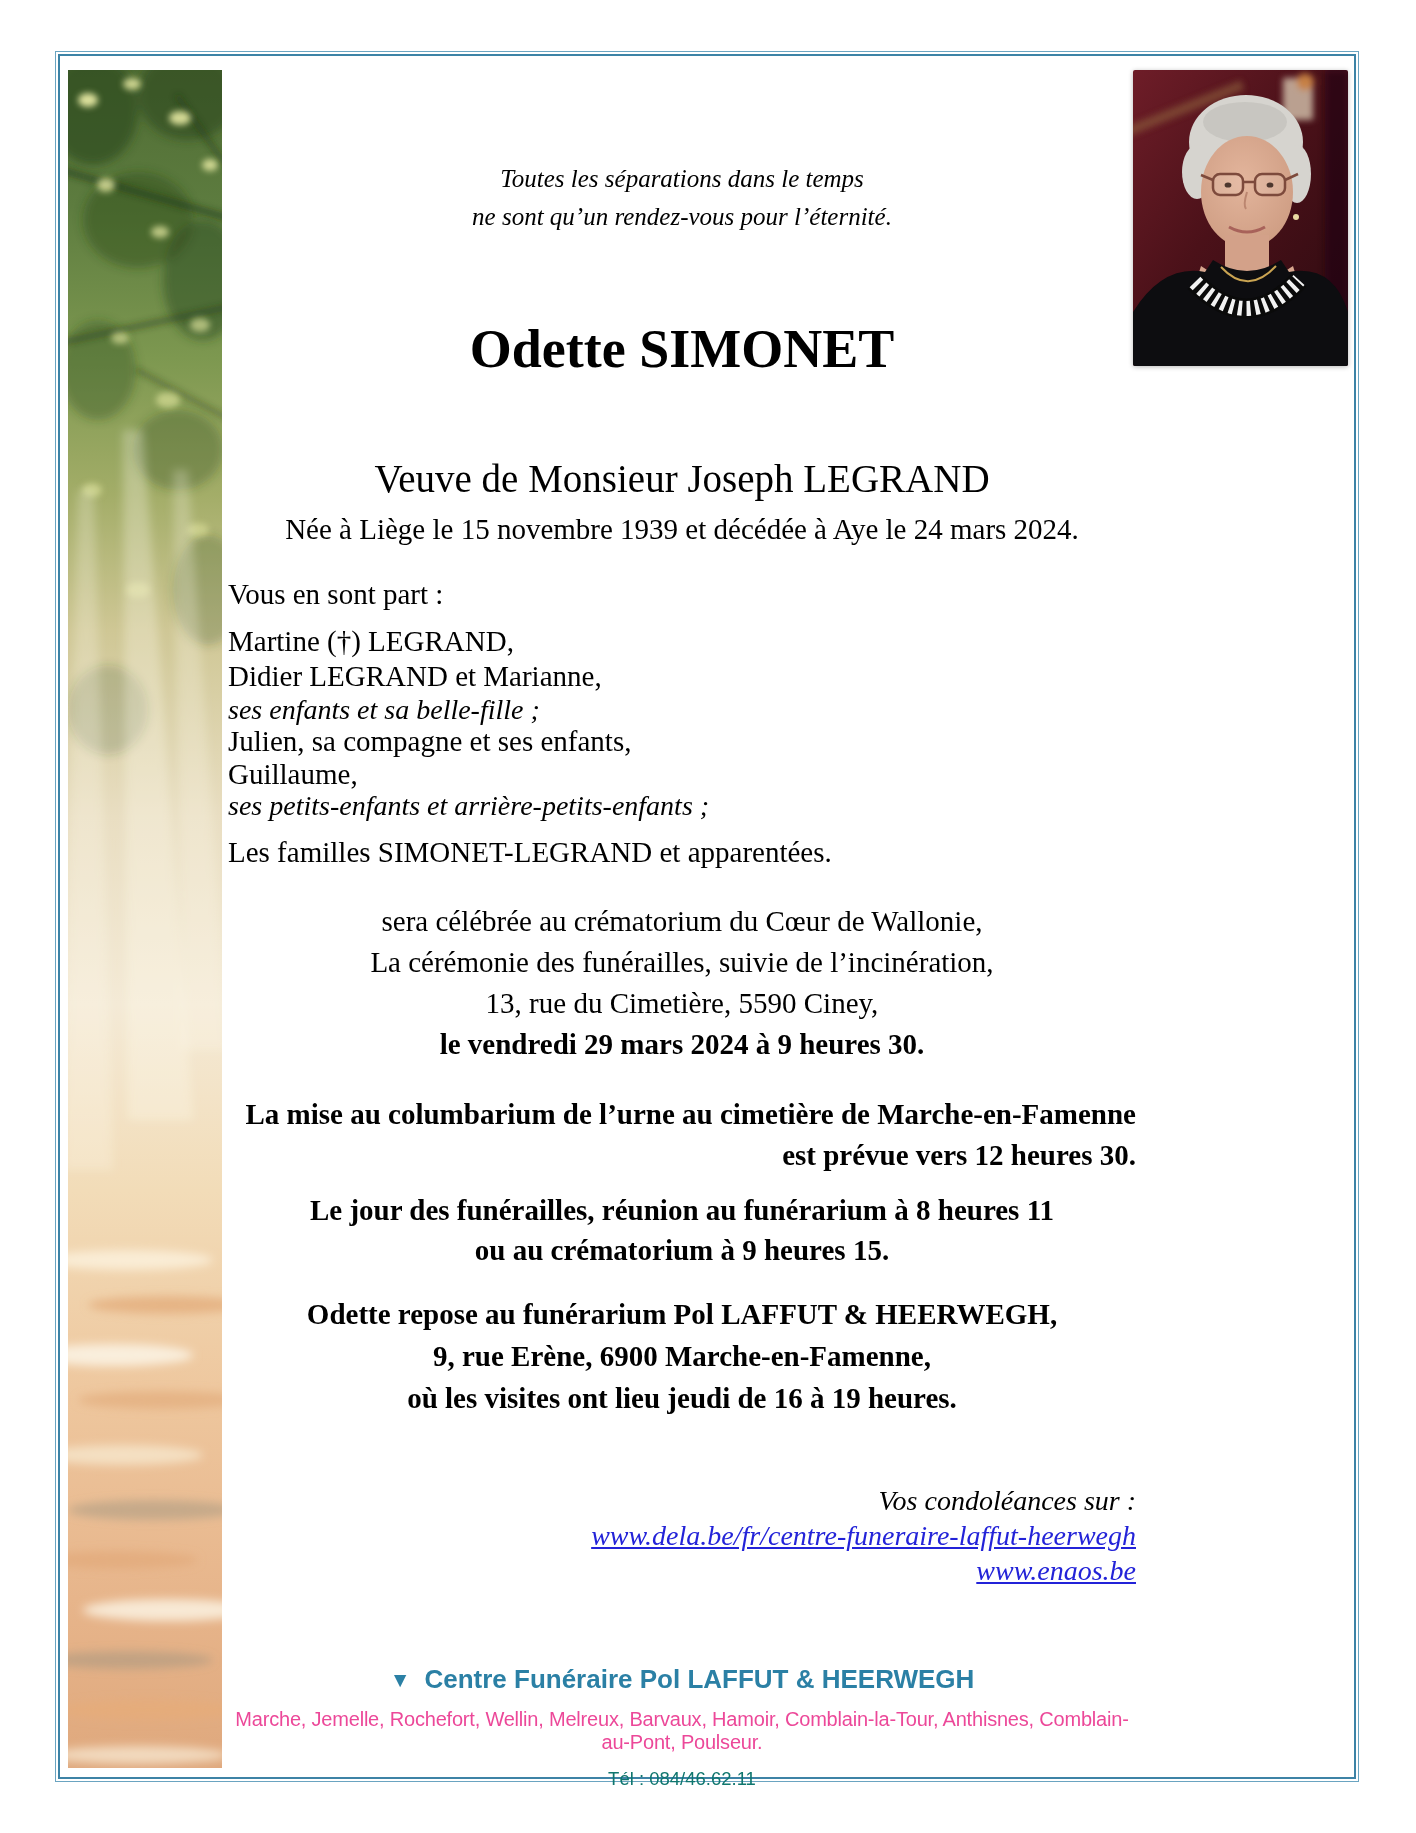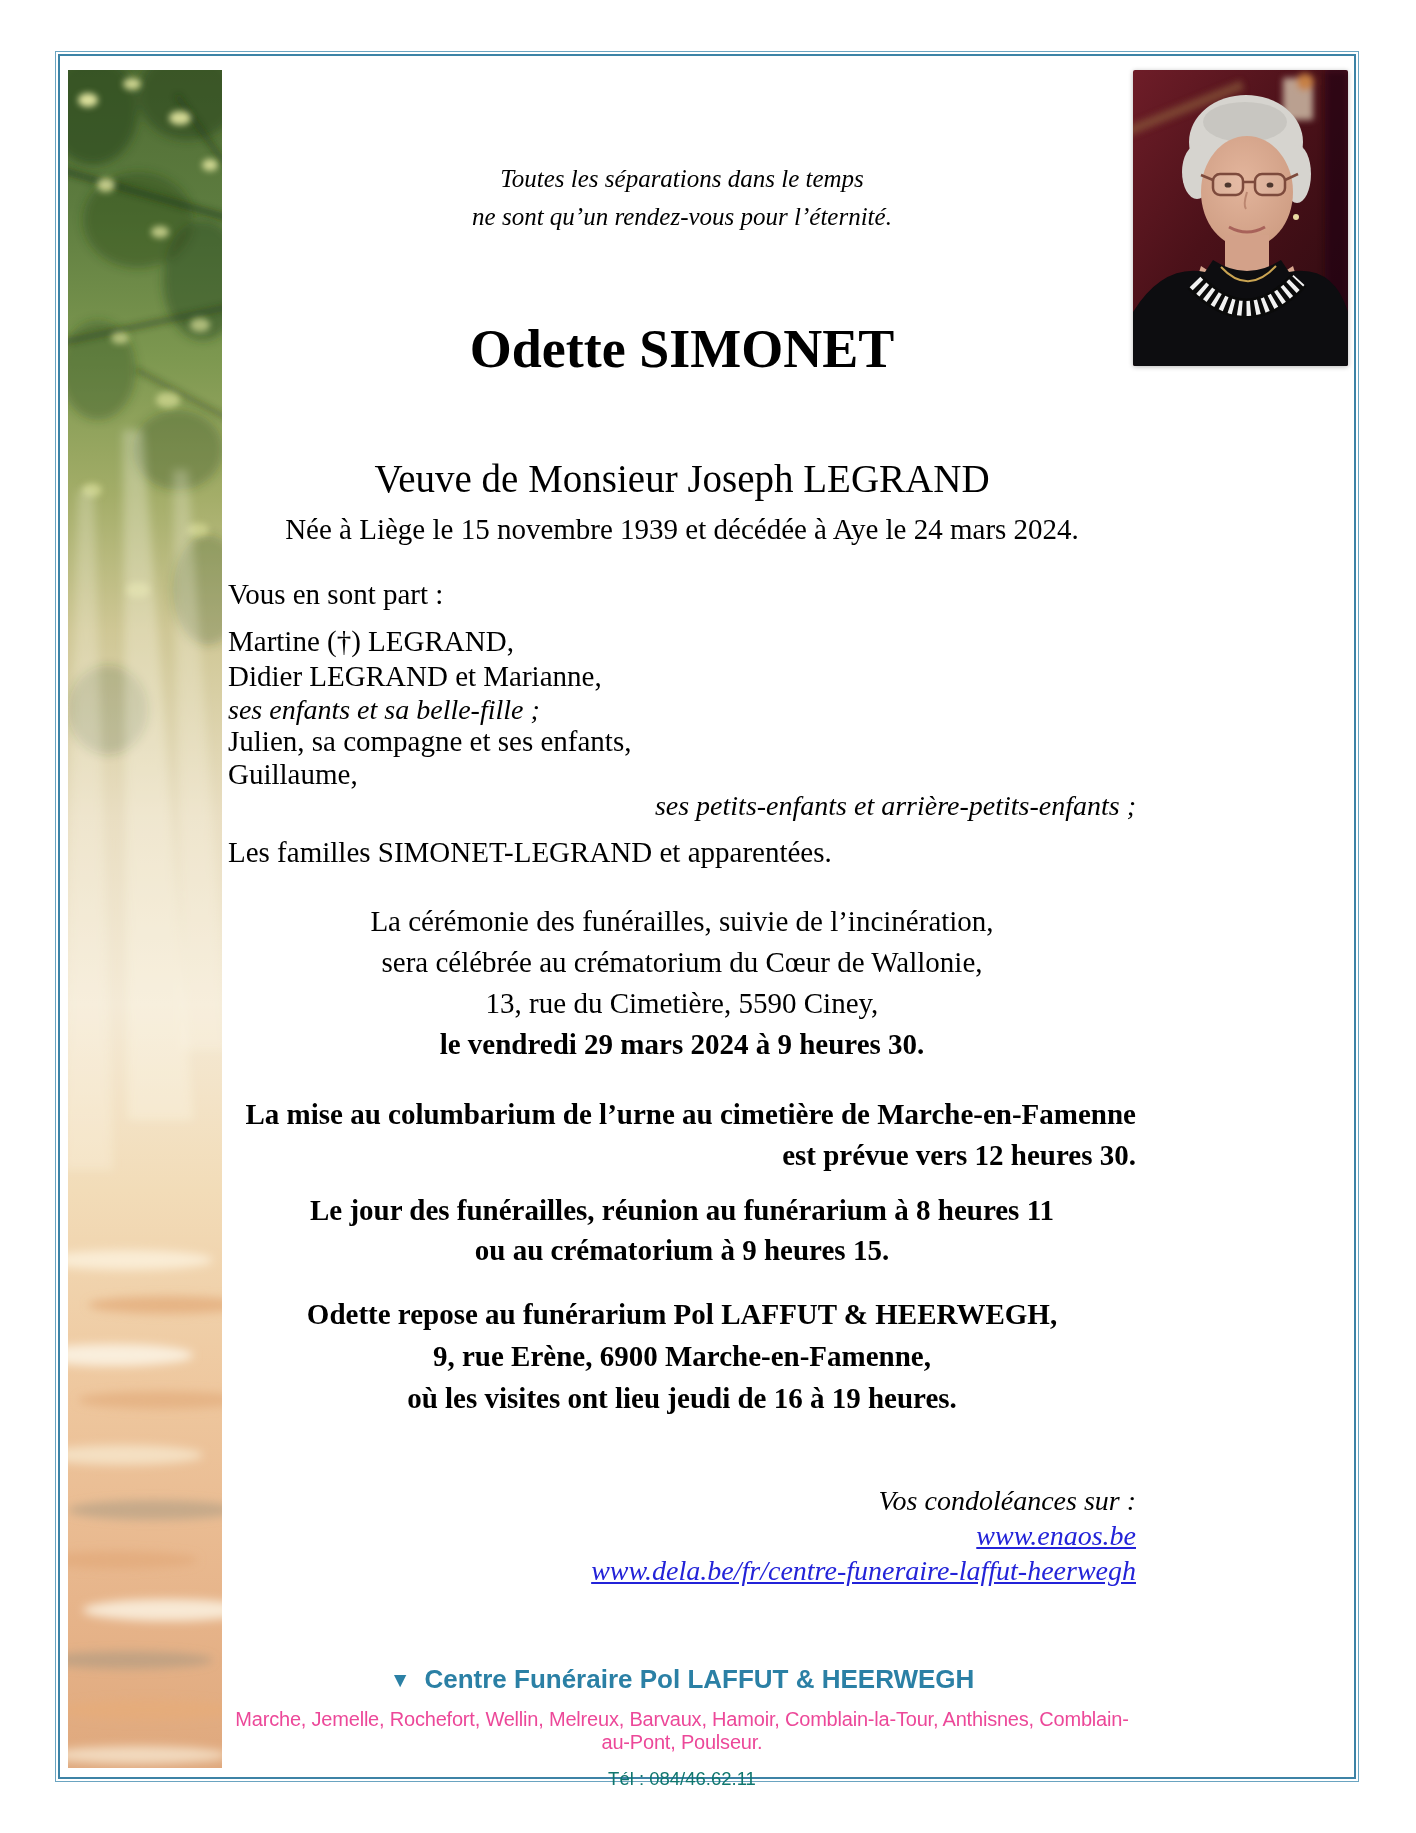--- a/index.html
+++ b/index.html
@@ -35,21 +35,21 @@
   .bold   { font-weight:bold; }
 
   .quote        { top:160px; font-size:25px; line-height:38px; font-style:italic; text-align:center; }
   .title        { top:314px; font-size:54px; line-height:70px; font-weight:bold; text-align:center; }
   .relation     { top:457px; font-size:39px; line-height:44px; text-align:center; }
   .life         { top:513px; font-size:29px; text-align:center; }
   .intro        { top:578px; font-size:29px; }
   .kids         { top:624px; font-size:29px; line-height:35px; }
   .cap1         { top:694px; font-size:28px; font-style:italic; text-align:left; }
   .grandkids    { top:725px; font-size:29px; line-height:33px; }
-  .cap2         { top:790px; font-size:28px; font-style:italic; text-align:right; }
+  .cap2         { top:790px; font-size:28px; font-style:italic; }
   .families     { top:836px; font-size:29px; }
   .ceremony     { top:901px; font-size:29px; line-height:41px; text-align:center; }
   .columbarium  { top:1094px; font-size:29px; line-height:41px; font-weight:bold; text-align:right; }
   .meeting      { top:1190px; font-size:29px; line-height:40px; font-weight:bold; text-align:center; }
   .repose       { top:1293px; font-size:29px; line-height:42px; font-weight:bold; text-align:center; }
   .condolences  { top:1483px; font-size:28px; line-height:35px; font-style:italic; text-align:right; }
   .condolences a { color:#2323d8; text-decoration:underline; }
 
   .footer-company {
     top:1664px; text-align:center; font-family:"Liberation Sans", sans-serif;
@@ -231,22 +231,22 @@
   </div>
   <div class="line-block cap1">ses enfants et sa belle-fille ;</div>
   <div class="line-block grandkids">
     <div>Julien, sa compagne et ses enfants,</div>
     <div>Guillaume,</div>
   </div>
   <div class="line-block cap2">ses petits-enfants et arrière-petits-enfants ;</div>
   <div class="line-block families">Les familles SIMONET-LEGRAND et apparentées.</div>
 
   <div class="line-block ceremony">
+    <div>sera célébrée au crématorium du Cœur de Wallonie,</div>
     <div>La cérémonie des funérailles, suivie de l’incinération,</div>
-    <div>sera célébrée au crématorium du Cœur de Wallonie,</div>
     <div>13, rue du Cimetière, 5590 Ciney,</div>
     <div class="bold">le vendredi 29 mars 2024 à 9 heures 30.</div>
   </div>
 
   <div class="line-block columbarium">
     <div>La mise au columbarium de l’urne au cimetière de Marche-en-Famenne</div>
     <div>est prévue vers 12 heures 30.</div>
   </div>
 
   <div class="line-block meeting">
@@ -255,22 +255,22 @@
   </div>
 
   <div class="line-block repose">
     <div>Odette repose au funérarium Pol LAFFUT &amp; HEERWEGH,</div>
     <div>9, rue Erène, 6900 Marche-en-Famenne,</div>
     <div>où les visites ont lieu jeudi de 16 à 19 heures.</div>
   </div>
 
   <div class="line-block condolences">
     <div>Vos condoléances sur :</div>
+    <div><a href="#">www.dela.be/fr/centre-funeraire-laffut-heerwegh</a></div>
     <div><a href="#">www.enaos.be</a></div>
-    <div><a href="#">www.dela.be/fr/centre-funeraire-laffut-heerwegh</a></div>
   </div>
 
   <div class="line-block footer-company">
     <span class="tri">▼</span>
     <span>Centre Funéraire Pol LAFFUT &amp; HEERWEGH</span>
   </div>
   <div class="line-block footer-locations">Marche, Jemelle, Rochefort, Wellin, Melreux, Barvaux, Hamoir, Comblain-la-Tour, Anthisnes, Comblain-au-Pont, Poulseur.</div>
   <div class="line-block footer-phone">Tél : 084/46.62.11</div>
 
 </div>

